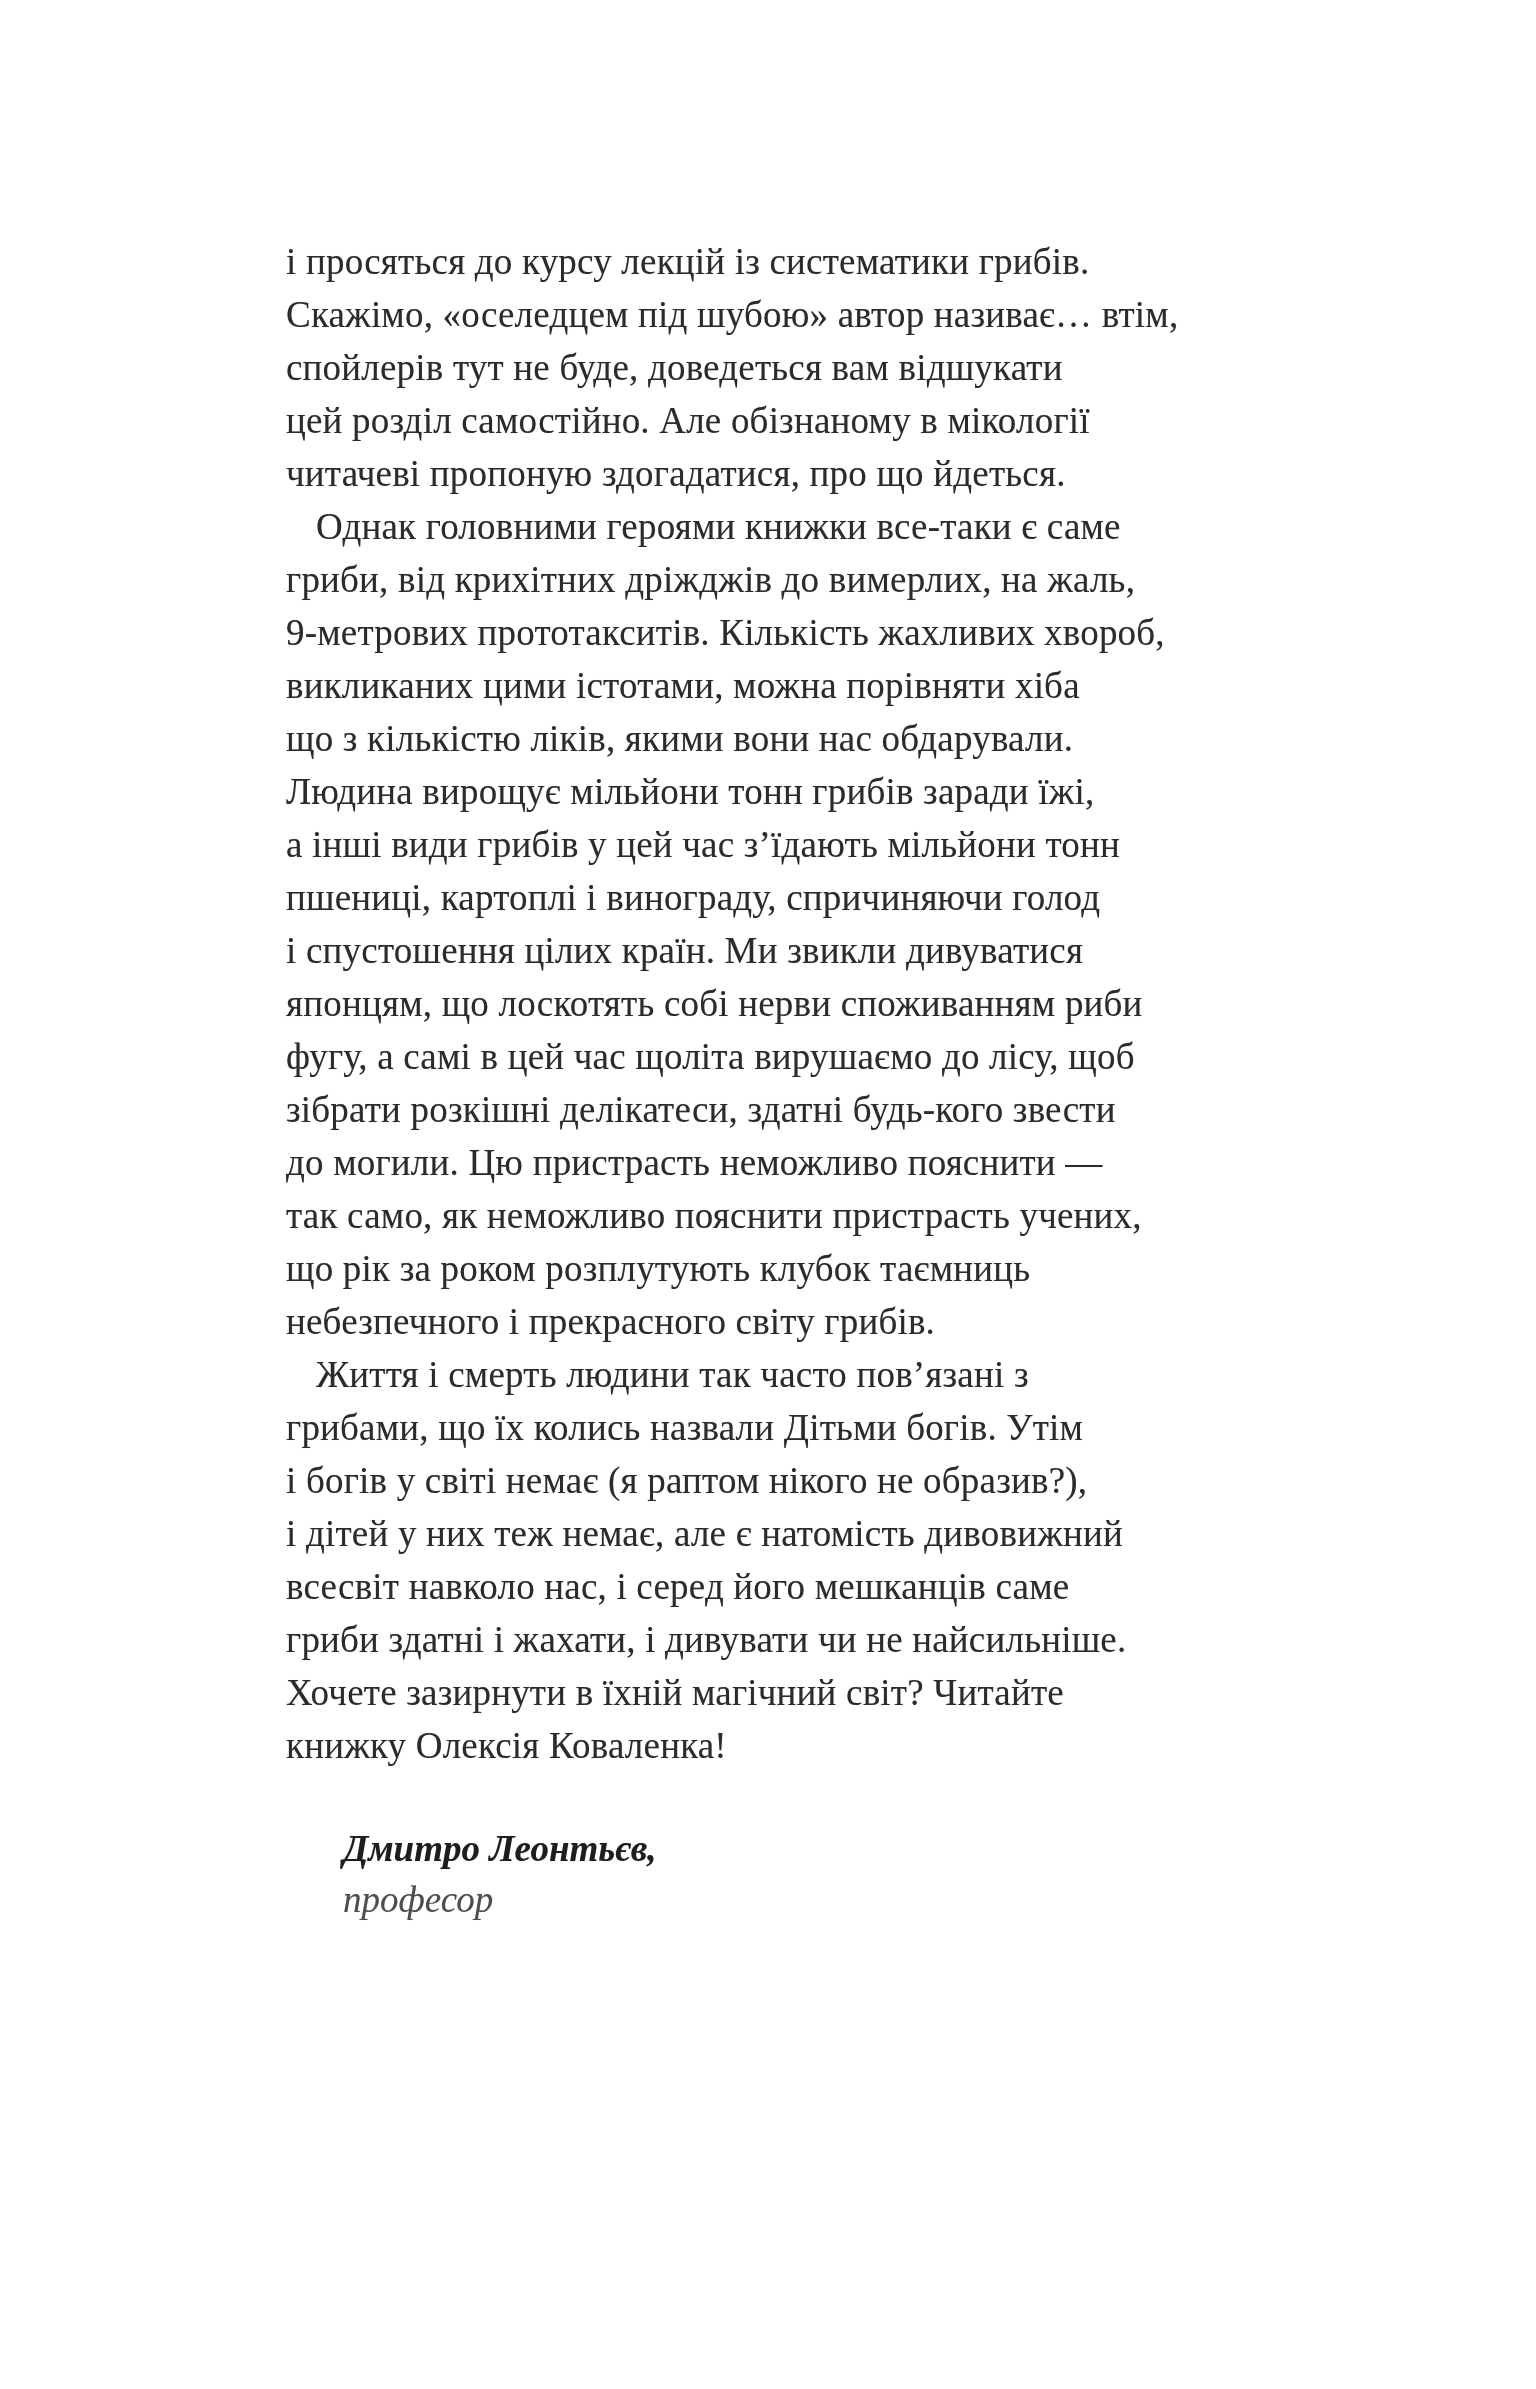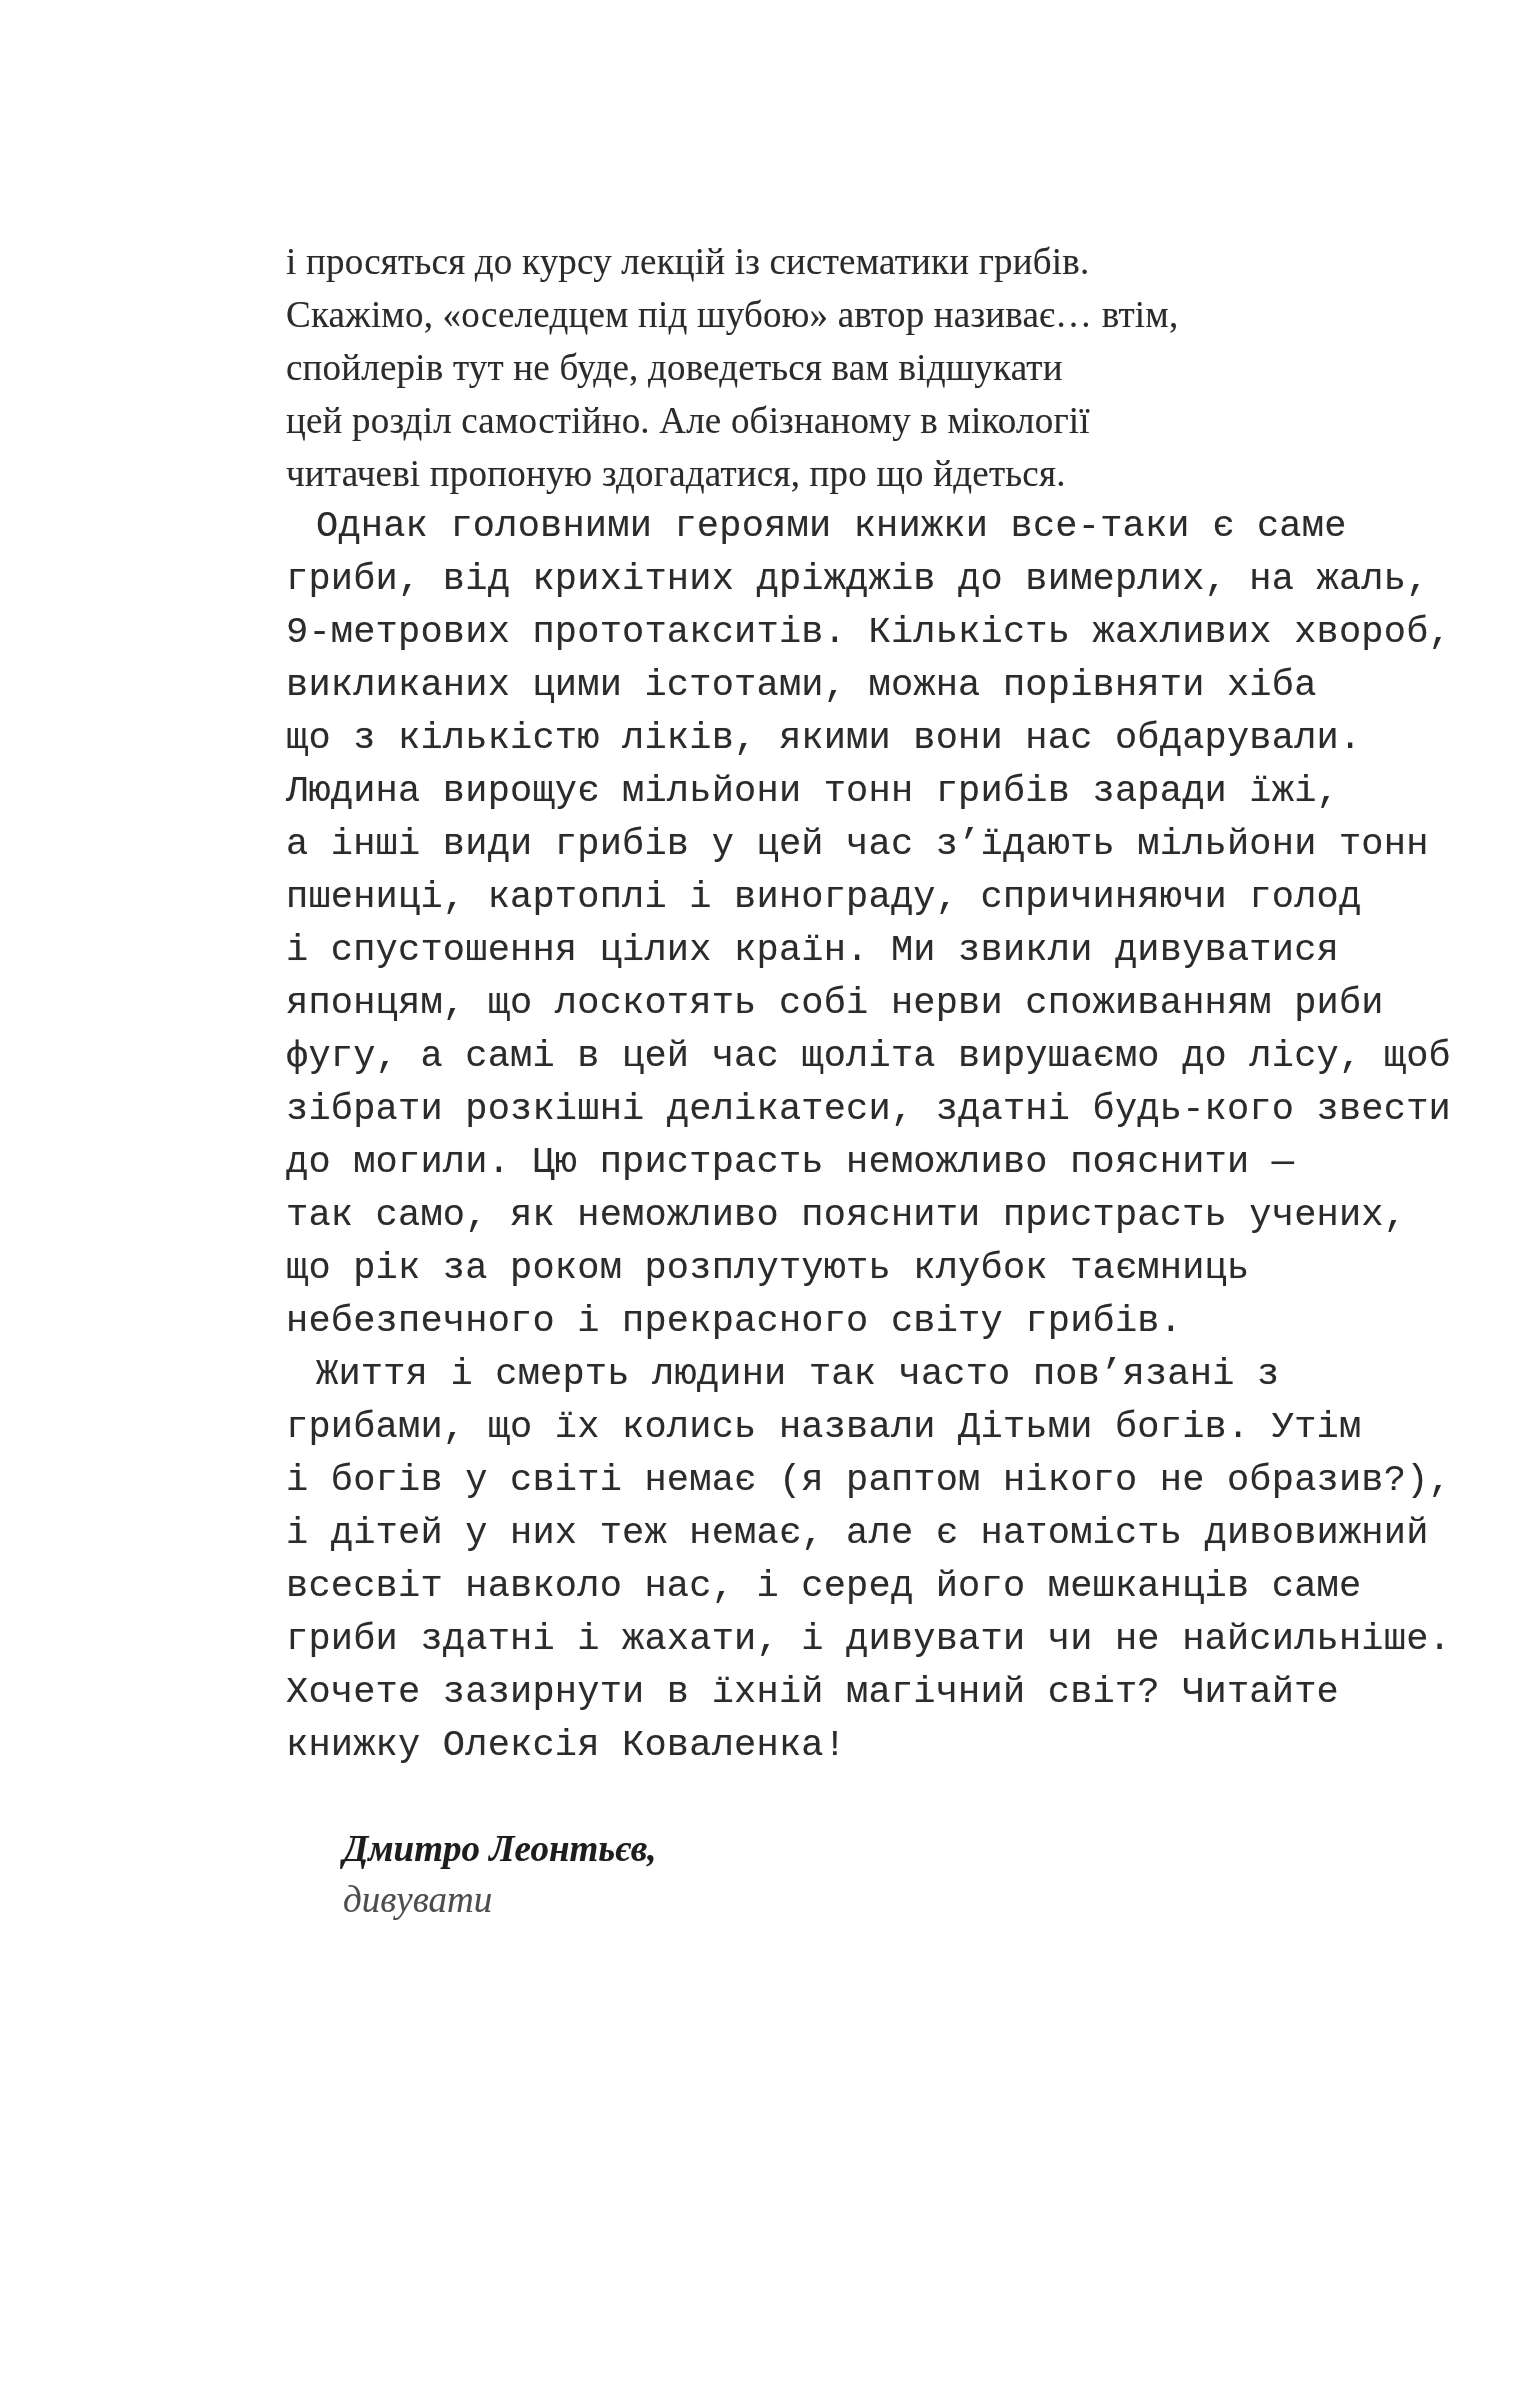--- a/index.html
+++ b/index.html
@@ -26,21 +26,20 @@
     font-family: "Liberation Serif", "DejaVu Serif", serif;
     font-size: 37px;
     line-height: 53px;
     color: #2b2b2b;
     white-space: pre;             
     letter-spacing: 0.2px;
     text-shadow: 0 0 0.8px rgba(43,43,43,0.35);  
   }
   .para.indent {
     text-indent: 30px;
-    font-family: Liberation Mono, monospace;
   }
   .signature {
     margin-top: 51px;
     margin-left: 57px;
     font-style: italic;
   }
   .sig-name {
     margin: 0;
     font-family: "Liberation Serif", "DejaVu Serif", serif;
     font-size: 37px;
@@ -91,17 +90,17 @@
 грибами, що їх колись назвали Дітьми богів. Утім
 і богів у світі немає (я раптом нікого не образив?),
 і дітей у них теж немає, але є натомість дивовижний
 всесвіт навколо нас, і серед його мешканців саме
 гриби здатні і жахати, і дивувати чи не найсильніше.
 Хочете зазирнути в їхній магічний світ? Читайте
 книжку Олексія Коваленка!</p>
 
     <div class="signature">
       <p class="sig-name">Дмитро Леонтьєв,</p>
-      <p class="sig-role">дивувати</p>
+      <p class="sig-role">професор</p>
     </div>
   </div>
 </div>
 
 
 </body></html>

